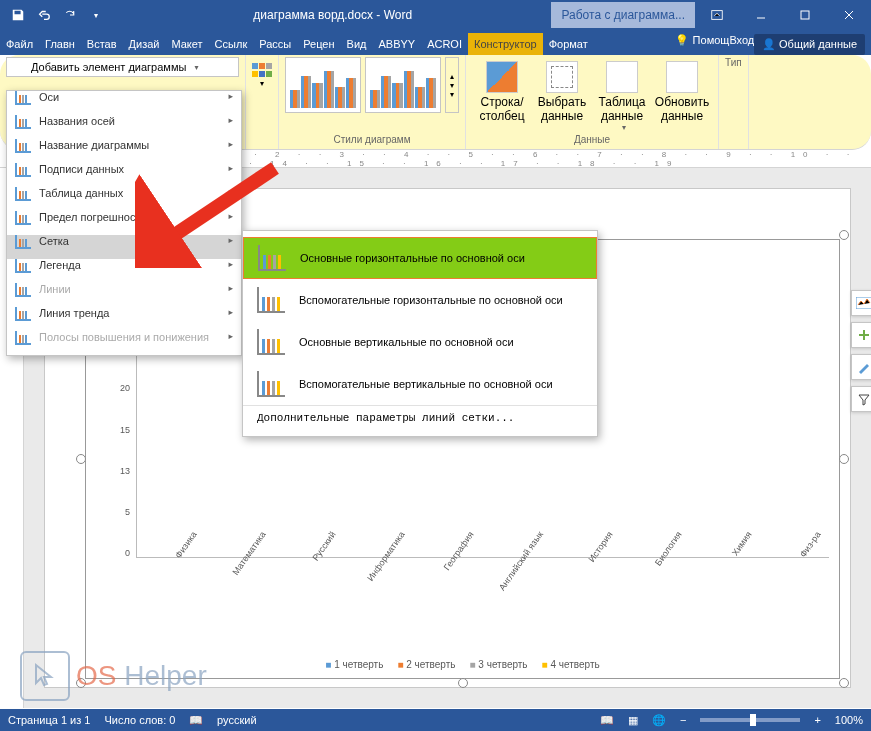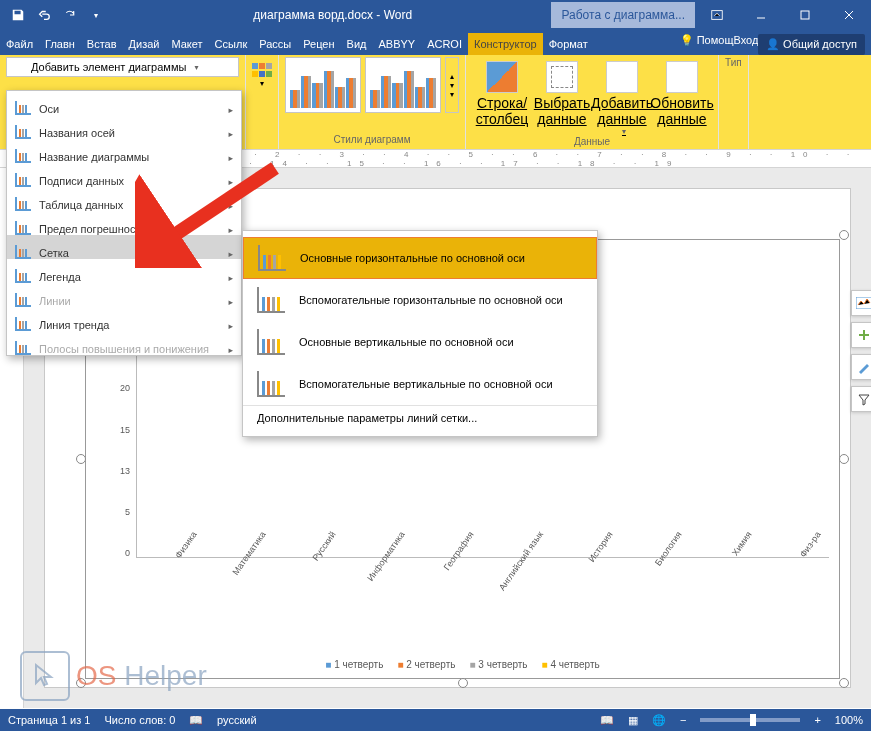--- a/index.html
+++ b/index.html
@@ -16,24 +16,24 @@
 
   
   .tabs { height: 25px; background: #2b579a; display: flex; align-items: flex-end; color: #fff; font-size: 11px; }
   .tabs .tab { padding: 5px 6px; cursor: pointer; white-space: nowrap; }
   .tabs .tab.active { background: #eab308; color: #444; }
   .tabs .spacer { flex: 1; }
   .tabs .right { display: flex; padding-right: 6px; }
   .tabs .right .share { background: #1e3e72; padding: 4px 8px; border-radius: 2px; }
 
   
-  .ribbon { height: 95px; background: #fde047; border-bottom: 1px solid #d4d4d4; display: flex; position: relative; }
+  .ribbon { height: 95px; background: #fef9c3; border-bottom: 1px solid #d4d4d4; display: flex; position: relative; border-radius: 19px; }
   .rgroup { border-right: 1px solid #e1e1e1; padding: 2px 6px; display: flex; flex-direction: column; justify-content: space-between; }
   .rgroup .glabel { text-align: center; font-size: 10px; color: #666; padding-bottom: 2px; }
-  .rbtn-vert { display: flex; flex-direction: column; align-items: center; width: 60px; cursor: pointer; font-size: 14px; text-align: center; padding-top:4px;text-decoration:underline;}
+  .rbtn-vert { display: flex; flex-direction: column; align-items: center; width: 60px; cursor: pointer; font-size: 12px; text-align: center; padding-top:4px;}
   .rbtn-vert .ico { width: 32px; height: 32px; border: 1px solid #ccc; margin-bottom: 2px; }
   .styles-gallery { display: flex; gap: 4px; }
   .style-thumb { width: 76px; height: 56px; border: 1px solid #c5c5c5; background: #fff; padding: 4px; display: flex; align-items: flex-end; gap:1px; }
   .style-thumb div { flex:1; background: linear-gradient(to right, #5b9bd5 33%, #ed7d31 33% 66%, #a5a5a5 66%); }
   .add-element-btn { border: 1px solid #c5c5c5; padding: 3px 6px; display: flex; align-items: center; gap: 4px; cursor: pointer; background: #fff; }
   .dropdown-arrow::after { content: "▾"; font-size: 8px; margin-left: 4px; color: #666; }
 
   
   .ruler-h { height: 18px; background: #fff; border-bottom: 1px solid #d4d4d4; font-size: 8px; color: #888; display:flex; align-items:center; padding-left: 40px; letter-spacing: 8px;}
   .workspace { display: flex; height: 540px; }
@@ -55,31 +55,31 @@
   .legend span::before { content: "■ "; }
   .legend .l1::before{color:#5b9bd5;} .legend .l2::before{color:#ed7d31;} .legend .l3::before{color:#a5a5a5;} .legend .l4::before{color:#ffc000;}
   .chart-handles { position:absolute; inset:-5px; pointer-events:none;}
   .handle { position:absolute; width:10px; height:10px; background:#fff; border:1px solid #888; border-radius:50%;}
 
   .chart-side-buttons { position: absolute; right: -38px; top: 50px; display: flex; flex-direction: column; gap: 6px; z-index:5;}
   .csb { width: 26px; height: 26px; border: 1px solid #c5c5c5; background: #fff; display:flex; align-items:center; justify-content:center; cursor:pointer; box-shadow: 0 1px 3px rgba(0,0,0,.15);}
 
   
   .menu1 { position: absolute; left: 6px; top: 90px; width: 236px; background: #fff; border: 1px solid #c5c5c5; box-shadow: 2px 3px 8px rgba(0,0,0,.3); z-index: 50; }
-  .menu1 .mi { height: 24px; display: flex; align-items: flex-end; padding: 0 8px; gap: 8px; cursor: pointer; font-size: 11px; color:#333;}
+  .menu1 .mi { height: 24px; display: flex; align-items: flex-start; padding: 0 8px; gap: 8px; cursor: pointer; font-size: 11px; color:#333;}
   .menu1 .mi.sel { background: #d5d5d5; }
   .menu1 .mi.disabled { color: #aaa; }
   .menu1 .mi .arrow { margin-left: auto; font-size: 9px; color: #666;}
   .menu1 .micon { width: 16px; height: 14px; border-left: 2px solid #5b9bd5; border-bottom: 2px solid #5b9bd5; position:relative;}
   .menu1 .micon::after{content:""; position:absolute; left:2px; bottom:0; width:2px; height:8px; background:#ed7d31; box-shadow: 3px 0 0 #a5a5a5, 6px 0 0 #5b9bd5;}
 
   .menu2 { position: absolute; left: 242px; top: 230px; width: 356px; background: #fff; border: 1px solid #c5c5c5; box-shadow: 2px 3px 8px rgba(0,0,0,.3); z-index: 50; padding: 6px 0;}
   .menu2 .mi2 { height: 42px; display: flex; align-items: center; padding: 0 14px; gap: 14px; cursor: pointer; font-size: 11px; }
-  .menu2 .mi2.sel { background: #eab308; border: 1px solid #ed7d31; }
-  .menu2 .more { border-top: 1px solid #e1e1e1; padding: 6px 14px; font-size: 11px; cursor:pointer;}
+  .menu2 .mi2.sel { background: #84cc16; border: 1px solid #ed7d31; }
+  .menu2 .more { border-top: 1px solid #e1e1e1; padding: 6px 14px; font-size: 11px; cursor:pointer;font-family:Liberation Mono, monospace;}
   .menu2 .mico { width: 28px; height: 26px; border-left:2px solid #888; border-bottom:2px solid #888; position:relative;}
   .menu2 .mico::after{content:""; position:absolute; left:3px; bottom:0; width:3px; height:14px; background:#5b9bd5; box-shadow: 5px 0 0 #ed7d31, 10px 0 0 #a5a5a5, 15px 0 0 #ffc000;}
 
   
   .red-arrow { position: absolute; left: 135px; top: 158px; z-index: 60; pointer-events:none;}
 
   
   .statusbar { position: absolute; bottom: 0; left: 0; right: 0; height: 22px; background: #2b579a; color: #fff; display: flex; align-items: center; font-size: 11px; padding: 0 8px; gap: 14px; }
   .statusbar .spacer { flex: 1; }
   .zoom-slider { width: 100px; height: 4px; background: #829bc7; position: relative;}
@@ -153,21 +153,21 @@
   <div class="tab">Рецен</div>
   <div class="tab">Вид</div>
   <div class="tab">ABBYY</div>
   <div class="tab">ACROI</div>
   <div class="tab active">Конструктор</div>
   <div class="tab">Формат</div>
   <div class="spacer"></div>
   <div class="right">
     <span>💡 <span>Помощ</span></span>
     <span>Вход</span>
-    <span class="share">👤 <span>Общий доступ</span></span>
+    <span class="share">👤 <span>Общий данные</span></span>
   </div>
 </div>
 
 <div class="ribbon">
   <div class="rgroup" style="width:246px;">
     <div class="add-element-btn dropdown-arrow">
       <span class="micon" style="width:14px;height:12px;border-color:#5b9bd5"></span>
       <span>Добавить элемент диаграммы</span>
     </div>
     <div style="flex:1"></div>
@@ -222,21 +222,21 @@
         </div>
       <div class="rbtn-vert">
           <div class="ico" style="background:#fff;position:relative">
             <span style="position:absolute;inset:4px;border:1px dashed #888"></span>
           </div>
           <span>Выбрать</span>
           <span>данные</span>
         </div>
       <div class="rbtn-vert dropdown-arrow">
           <div class="ico" style="background:#fff"></div>
-          <span>Добавить</span>
+          <span>Таблица</span>
           <span>данные</span>
         </div>
       <div class="rbtn-vert">
           <div class="ico" style="background:#fff"></div>
           <span>Обновить</span>
           <span>данные</span>
         </div>
     </div>
     <div class="glabel">Данные</div>
   </div>

